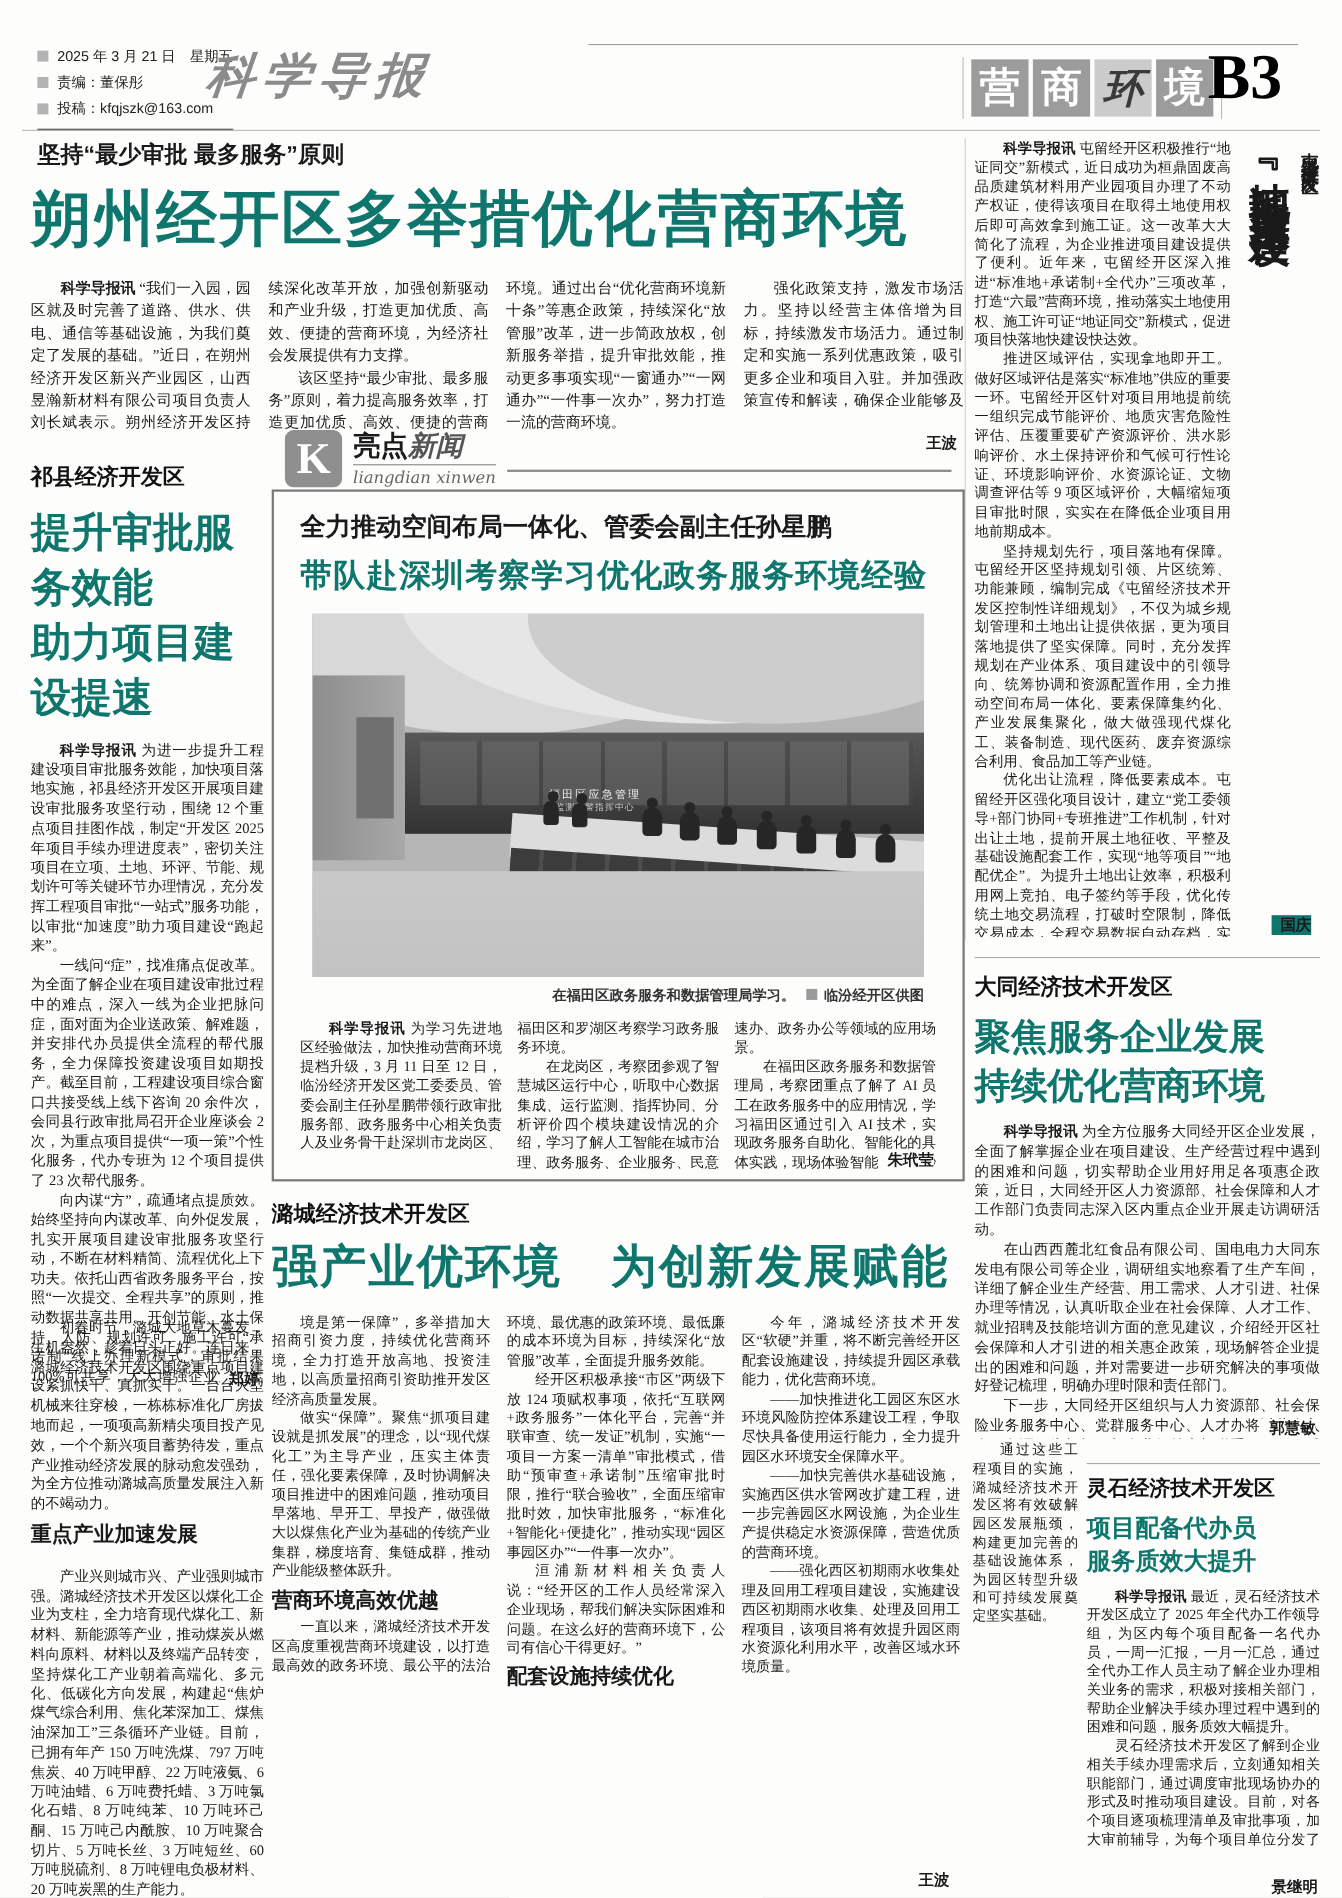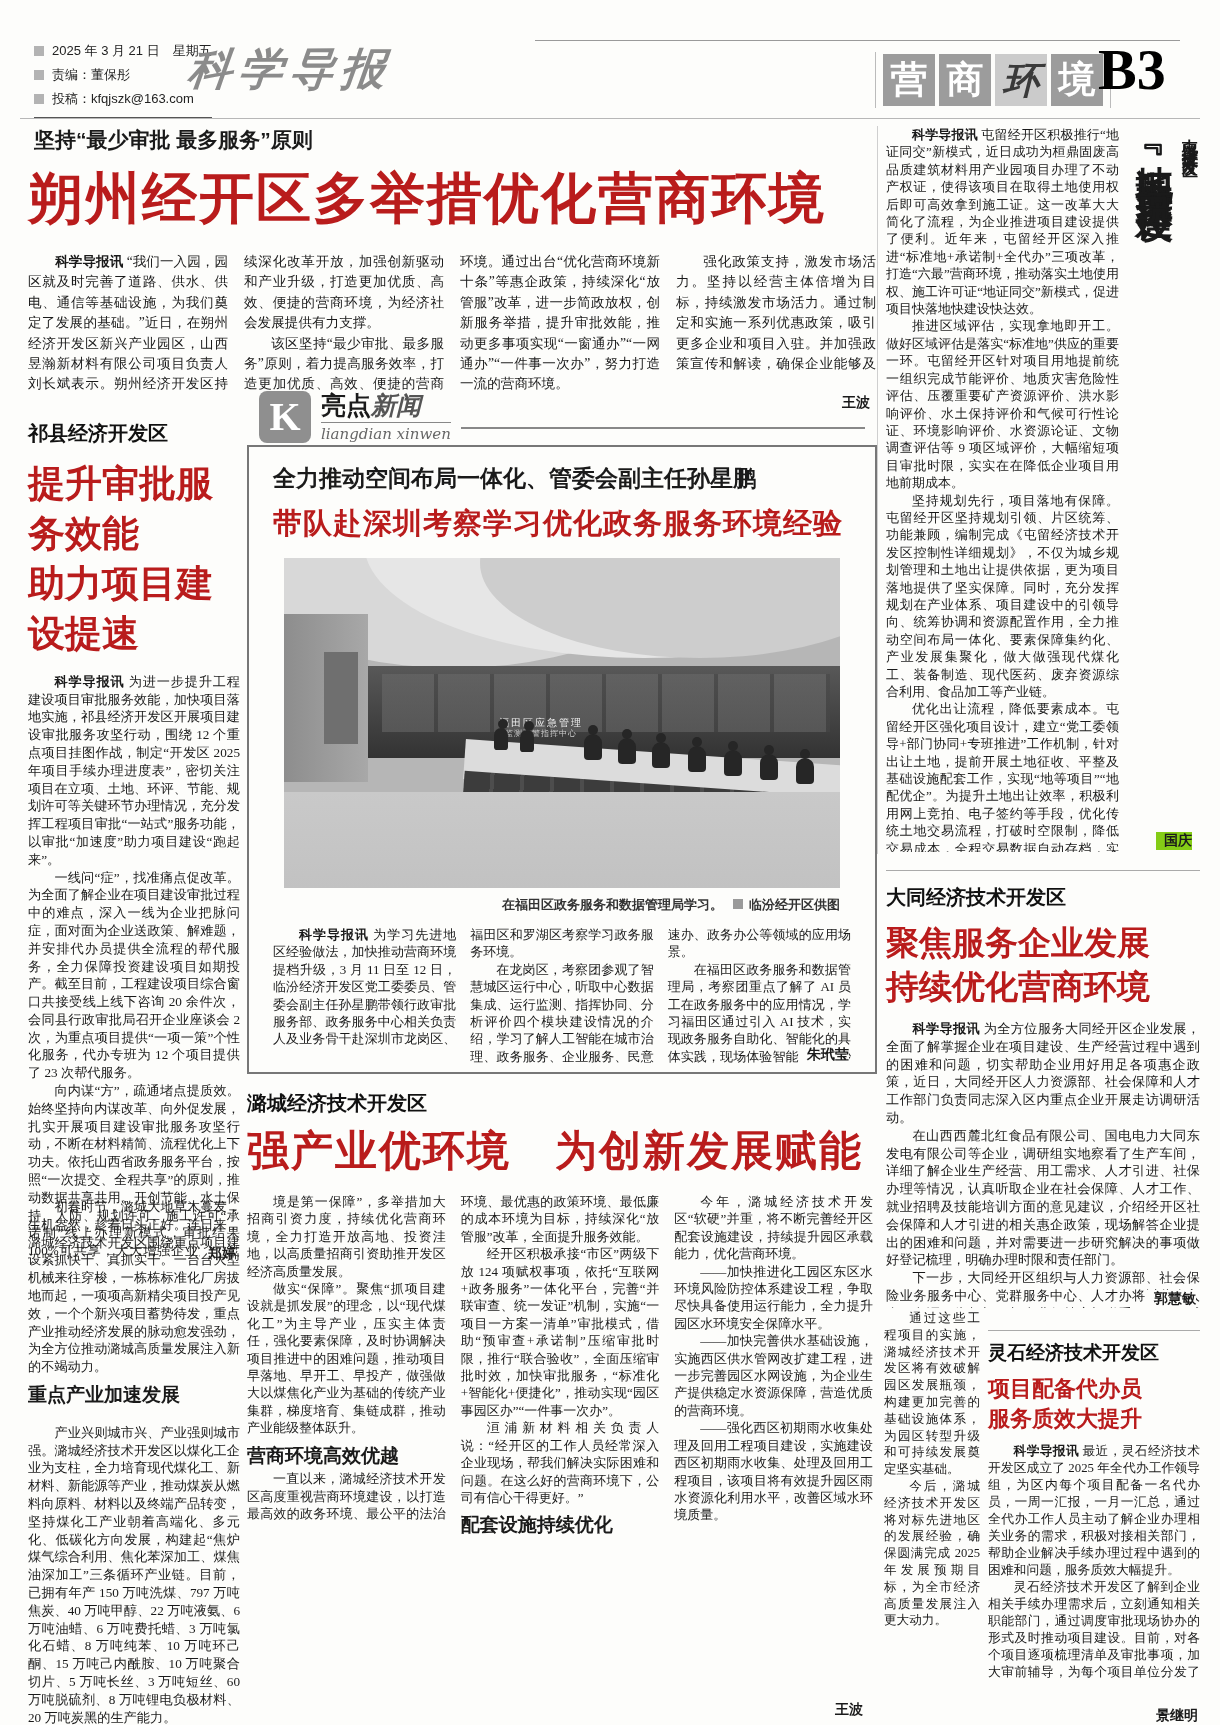--- a/index.html
+++ b/index.html
@@ -18,21 +18,21 @@
   .banner{left:872px;top:52px;display:flex;gap:4px;align-items:center;}
   .banner .vsep{width:1px;height:56px;background:#bbb;margin:0 3px;}
   .bchar{width:52px;height:52px;background:#9c9c9c;color:#fff;font-family:"Liberation Sans",sans-serif;
          font-weight:bold;font-size:37px;line-height:52px;text-align:center;}
   .bchar.light{background:#cbcbcb;color:#3a3a3a;font-family:"DejaVu Serif",serif;font-style:italic;}
   .page-no{left:1098px;top:36px;font-family:"Liberation Serif",serif;font-weight:bold;font-size:58px;color:#000;}
   .hdr-rule{left:20px;top:118px;width:1180px;height:1px;background:#b7b7b7;}
 
   
   .kicker{font-family:"Liberation Sans",sans-serif;font-weight:bold;}
-  .hl{font-family:"Liberation Sans",sans-serif;font-weight:900;color:#b91c1c;}
+  .hl{font-family:"Liberation Sans",sans-serif;font-weight:900;color:#0f766e;}
   .sec-label{font-family:"Liberation Sans",sans-serif;font-weight:bold;font-size:20px;color:#111;}
   .body{text-align:justify;overflow:hidden;}
   .body p{margin:0;text-indent:2em;}
   .body h4{font-family:"Liberation Sans",sans-serif;font-size:19px;margin:10px 0 6px;text-indent:0;}
   .byline{position:absolute;font-weight:bold;font-size:14px;font-family:"Liberation Sans",sans-serif;}
 
   
   .a1{left:28px;top:126px;width:848px;}
   .a1 .kicker{font-size:21px;margin-left:6px;}
   .a1 .hl{font-size:55px;letter-spacing:2px;margin-top:8px;white-space:nowrap;}
@@ -164,21 +164,21 @@
     <div class="vert">
       <span class="vsec">屯留经济技术开发区</span>
       <span class="vhl">『地证同交』推进项目建设</span>
     </div>
     <div class="body" style="height:726px;">
         <p><strong>科学导报讯</strong> 屯留经开区积极推行“地证同交”新模式，近日成功为桓鼎固废高品质建筑材料用产业园项目办理了不动产权证，使得该项目在取得土地使用权后即可高效拿到施工证。这一改革大大简化了流程，为企业推进项目建设提供了便利。近年来，屯留经开区深入推进“标准地+承诺制+全代办”三项改革，打造“六最”营商环境，推动落实土地使用权、施工许可证“地证同交”新模式，促进项目快落地快建设快达效。</p>
         <p>推进区域评估，实现拿地即开工。做好区域评估是落实“标准地”供应的重要一环。屯留经开区针对项目用地提前统一组织完成节能评价、地质灾害危险性评估、压覆重要矿产资源评价、洪水影响评价、水土保持评价和气候可行性论证、环境影响评价、水资源论证、文物调查评估等 9 项区域评价，大幅缩短项目审批时限，实实在在降低企业项目用地前期成本。</p>
         <p>坚持规划先行，项目落地有保障。屯留经开区坚持规划引领、片区统筹、功能兼顾，编制完成《屯留经济技术开发区控制性详细规划》，不仅为城乡规划管理和土地出让提供依据，更为项目落地提供了坚实保障。同时，充分发挥规划在产业体系、项目建设中的引领导向、统筹协调和资源配置作用，全力推动空间布局一体化、要素保障集约化、产业发展集聚化，做大做强现代煤化工、装备制造、现代医药、废弃资源综合利用、食品加工等产业链。</p>
         <p>优化出让流程，降低要素成本。屯留经开区强化项目设计，建立“党工委领导+部门协同+专班推进”工作机制，针对出让土地，提前开展土地征收、平整及基础设施配套工作，实现“地等项目”“地配优企”。为提升土地出让效率，积极利用网上竞拍、电子签约等手段，优化传统土地交易流程，打破时空限制，降低交易成本，全程交易数据自动存档，实时公开，在提升政务服务效率的同时，实实在在方便企业，真正做到阳光交易、规范化，保障资金的安全性与合法性。同时，推行“地证同交”助力“拿地即开工”。组建“标准地”服务专班，为意向企业提供政策解读、报建指导等“一对一”服务，极大地提升了企业满意度。</p>
       </div>
-    <span class="byline" style="right:8px;bottom:2px;background:#84cc16;padding-left:8px;">国庆</span>
+    <span class="byline" style="right:8px;bottom:2px;background:#0f766e;padding-left:8px;">国庆</span>
   </div>
   <div class="abs hdiv1"></div>
 
   <div class="abs a2" style="position:absolute;">
     <div class="sec-label">祁县经济开发区</div>
     <div class="hl">
       <div>提升审批服务效能</div>
       <div>助力项目建设提速</div>
     </div>
     <div class="body">
@@ -276,21 +276,20 @@
         <p>今年，潞城经济技术开发区“软硬”并重，将不断完善经开区配套设施建设，持续提升园区承载能力，优化营商环境。</p>
         <p>——加快推进化工园区东区水环境风险防控体系建设工程，争取尽快具备使用运行能力，全力提升园区水环境安全保障水平。</p>
         <p>——加快完善供水基础设施，实施西区供水管网改扩建工程，进一步完善园区水网设施，为企业生产提供稳定水资源保障，营造优质的营商环境。</p>
         <p>——强化西区初期雨水收集处理及回用工程项目建设，实施建设西区初期雨水收集、处理及回用工程项目，该项目将有效提升园区雨水资源化利用水平，改善区域水环境质量。</p>
       </div>
     <span class="byline" style="right:10px;bottom:6px;background:#fdfdfb;padding-left:8px;">王波</span>
   </div>
 
   <div class="abs a6t">
       <p>通过这些工程项目的实施，潞城经济技术开发区将有效破解园区发展瓶颈，构建更加完善的基础设施体系，为园区转型升级和可持续发展奠定坚实基础。</p>
-      <p>今后，潞城经济技术开发区将对标先进地区的发展经验，确保圆满完成 2025 年发展预期目标，为全市经济高质量发展注入更大动力。</p>
     </div>
 
   <div class="abs hdiv2"></div>
   <div class="abs a7" style="position:absolute;">
     <div class="sec-label">灵石经济技术开发区</div>
     <div class="hl">
       <div>项目配备代办员</div>
       <div>服务质效大提升</div>
     </div>
     <div class="body">

